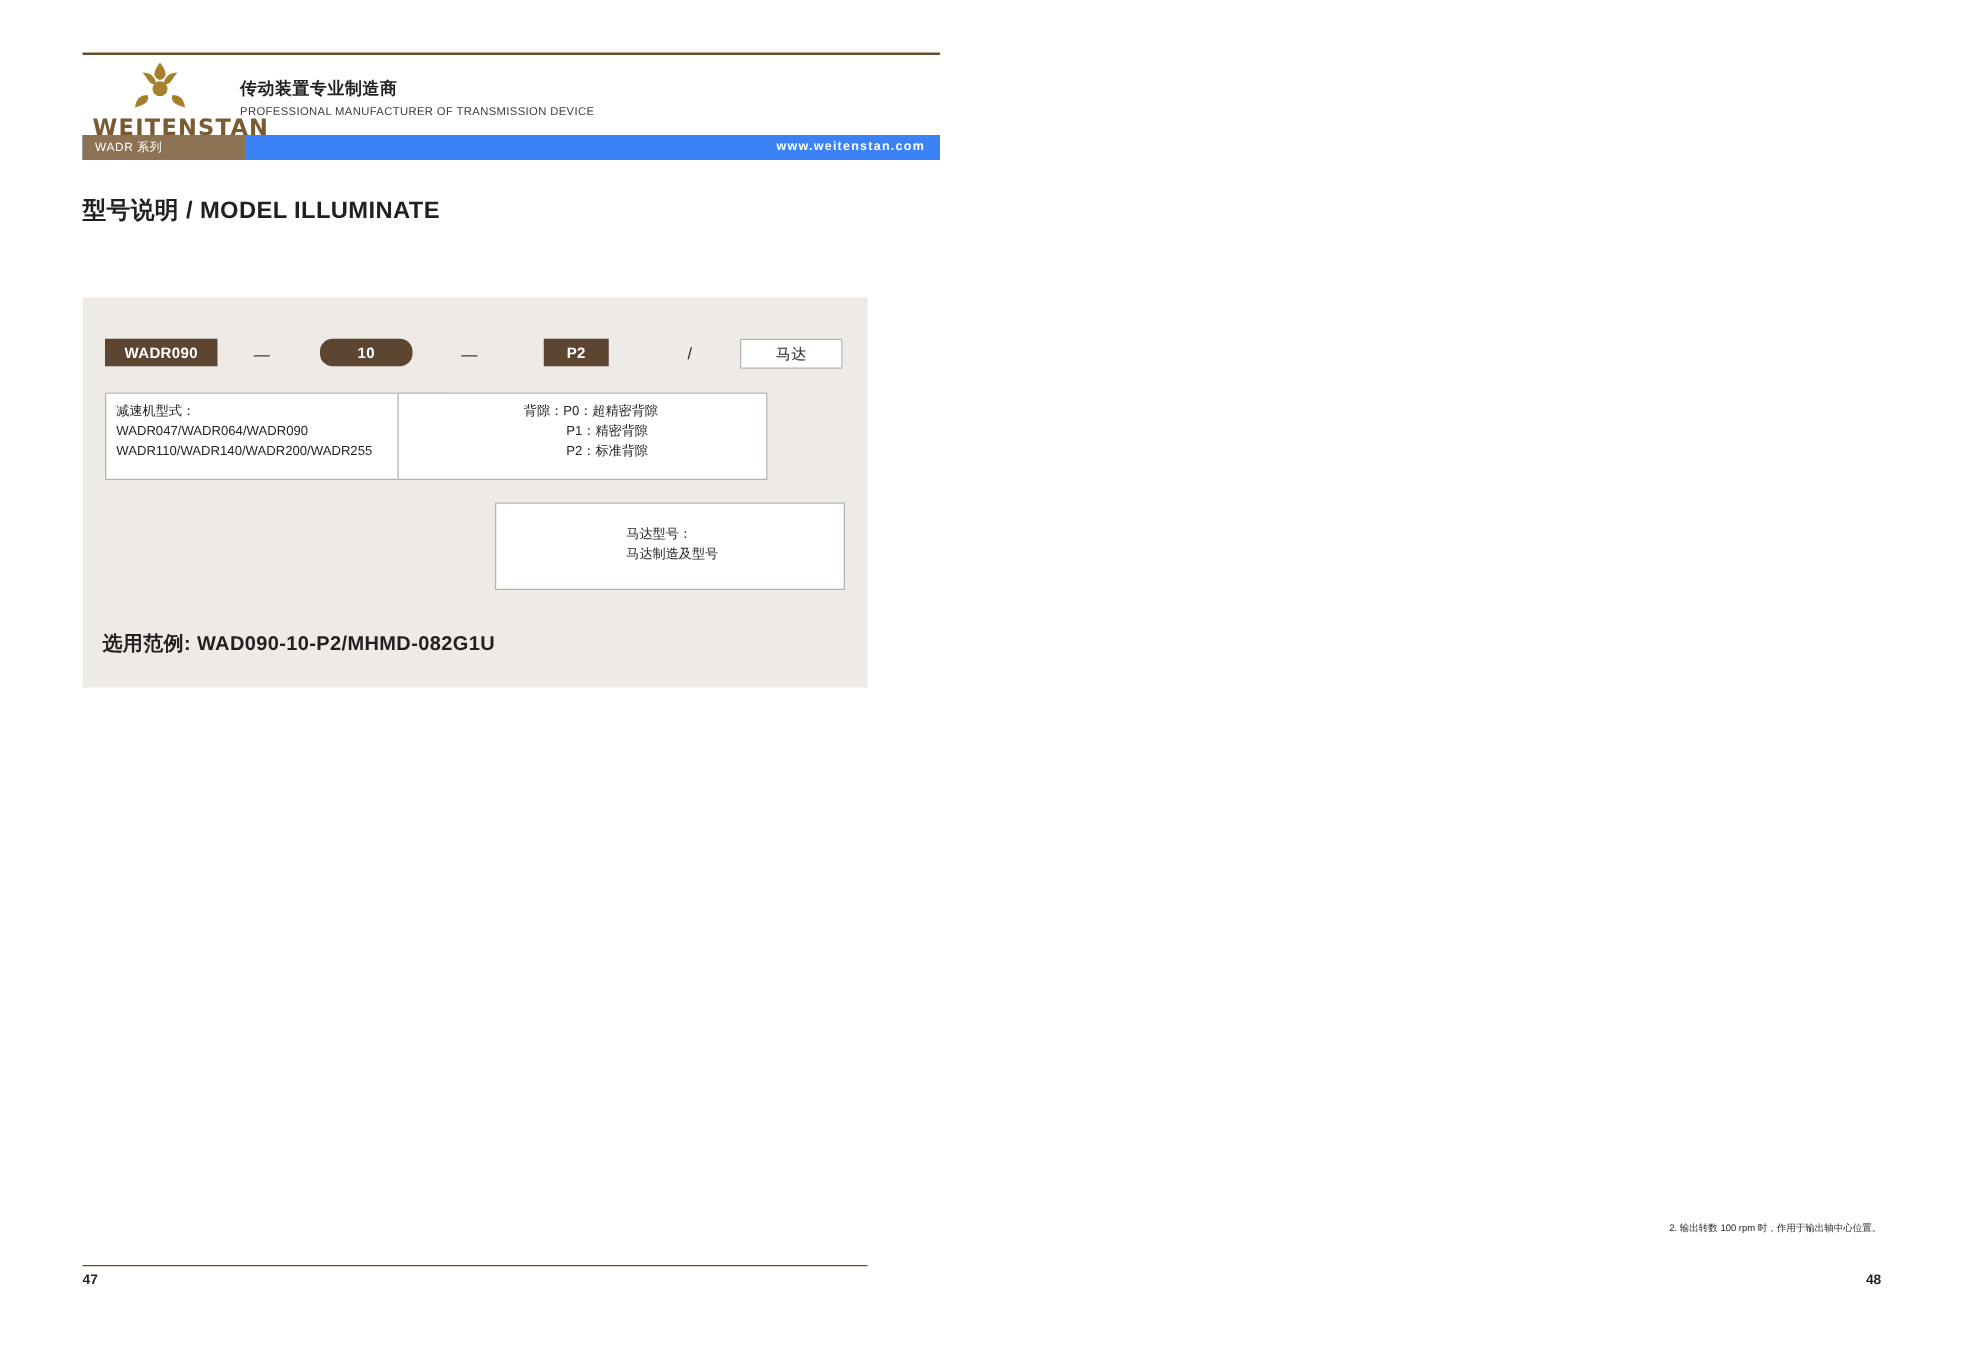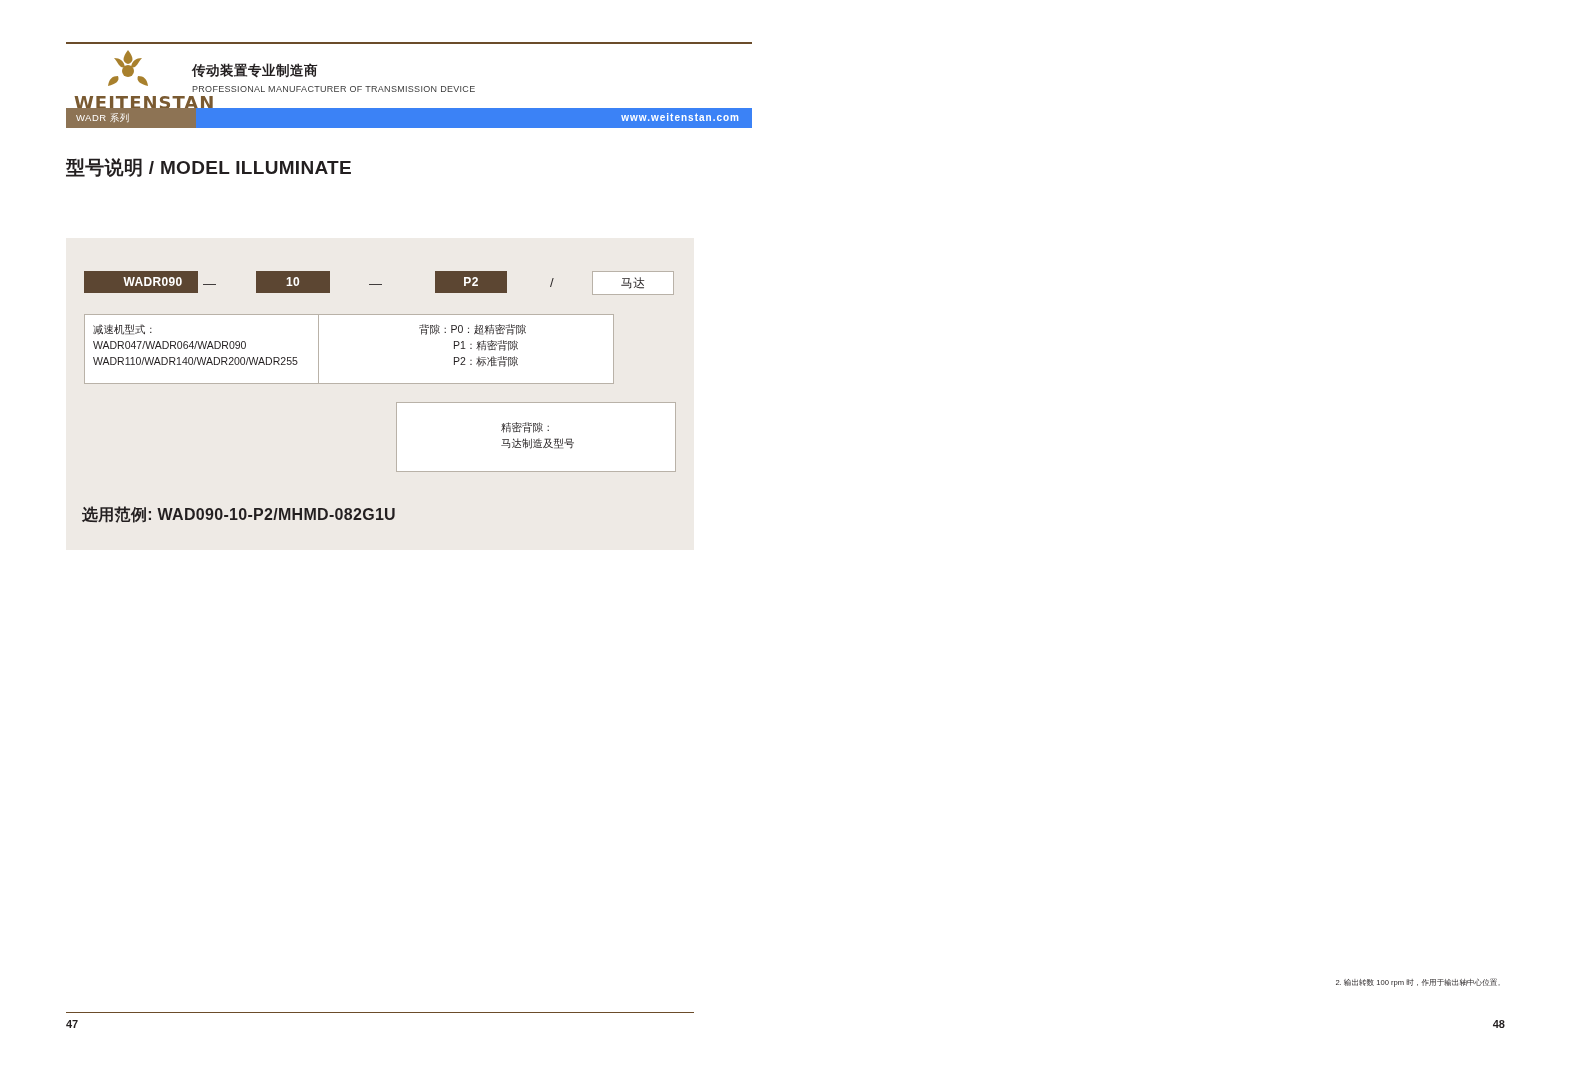--- a/index.html
+++ b/index.html
@@ -80,43 +80,43 @@
       </div>
       <div class="bar-url">www.weitenstan.com</div>
     </div>
   </div>
 
   <div class="title-l">
     <span>型号说明 /</span><span class="en"> MODEL ILLUMINATE</span>
   </div>
 
   <div class="modelbox">
-    <div class="mchip" style="left:18px;top:33px;width:90px;padding-left:24px;">WADR090</div>
+    <div class="mchip" style="left:18px;top:33px;width:90px;">WADR090</div>
     <div class="mdash" style="left:137px;top:38px;">—</div>
-    <div class="mchip" style="left:190px;top:33px;width:74px;">10</div>
+    <div class="mchip" style="left:190px;top:33px;width:74px;border-radius:10px;">10</div>
     <div class="mdash" style="left:303px;top:38px;">—</div>
-    <div class="mchip" style="left:369px;top:33px;width:72px;">P2</div>
+    <div class="mchip" style="left:369px;top:33px;width:52px;">P2</div>
     <div class="mslash" style="left:484px;top:37px;">/</div>
     <div class="mchip" style="left:526px;top:33px;width:80px;background:#ffffff;border:1px solid #b9b2a8;color:#231f20;font-weight:normal;">马达</div>
 
     <div class="wbox" style="left:18px;top:76px;width:226px;height:68px;padding-left:48px;">
       <div class="txt" style="left:8px;top:6px;">减速机型式：</div>
       <div class="txt" style="left:8px;top:22px;">WADR047/WADR064/WADR090</div>
       <div class="txt" style="left:8px;top:38px;">WADR110/WADR140/WADR200/WADR255</div>
     </div>
 
     <div class="wbox" style="left:252px;top:76px;width:294px;height:68px;">
       <div class="txt" style="left:100px;top:6px;">背隙：P0：超精密背隙</div>
       <div class="txt" style="left:134px;top:22px;">P1：精密背隙</div>
       <div class="txt" style="left:134px;top:38px;">P2：标准背隙</div>
     </div>
 
 
     <div class="wbox" style="left:330px;top:164px;width:278px;height:68px;">
-      <div class="txt" style="left:104px;top:16px;">精密背隙：</div>
+      <div class="txt" style="left:104px;top:16px;">马达型号：</div>
       <div class="txt" style="left:104px;top:32px;">马达制造及型号</div>
     </div>
   </div>
 
   <div class="example">
     <span>选用范例: </span><span>WAD090-10-P2/MHMD-082G1U</span>
   </div>
 
   <div class="botrule botrule-l"></div>
   <div class="pgnum pg-l">47</div>

